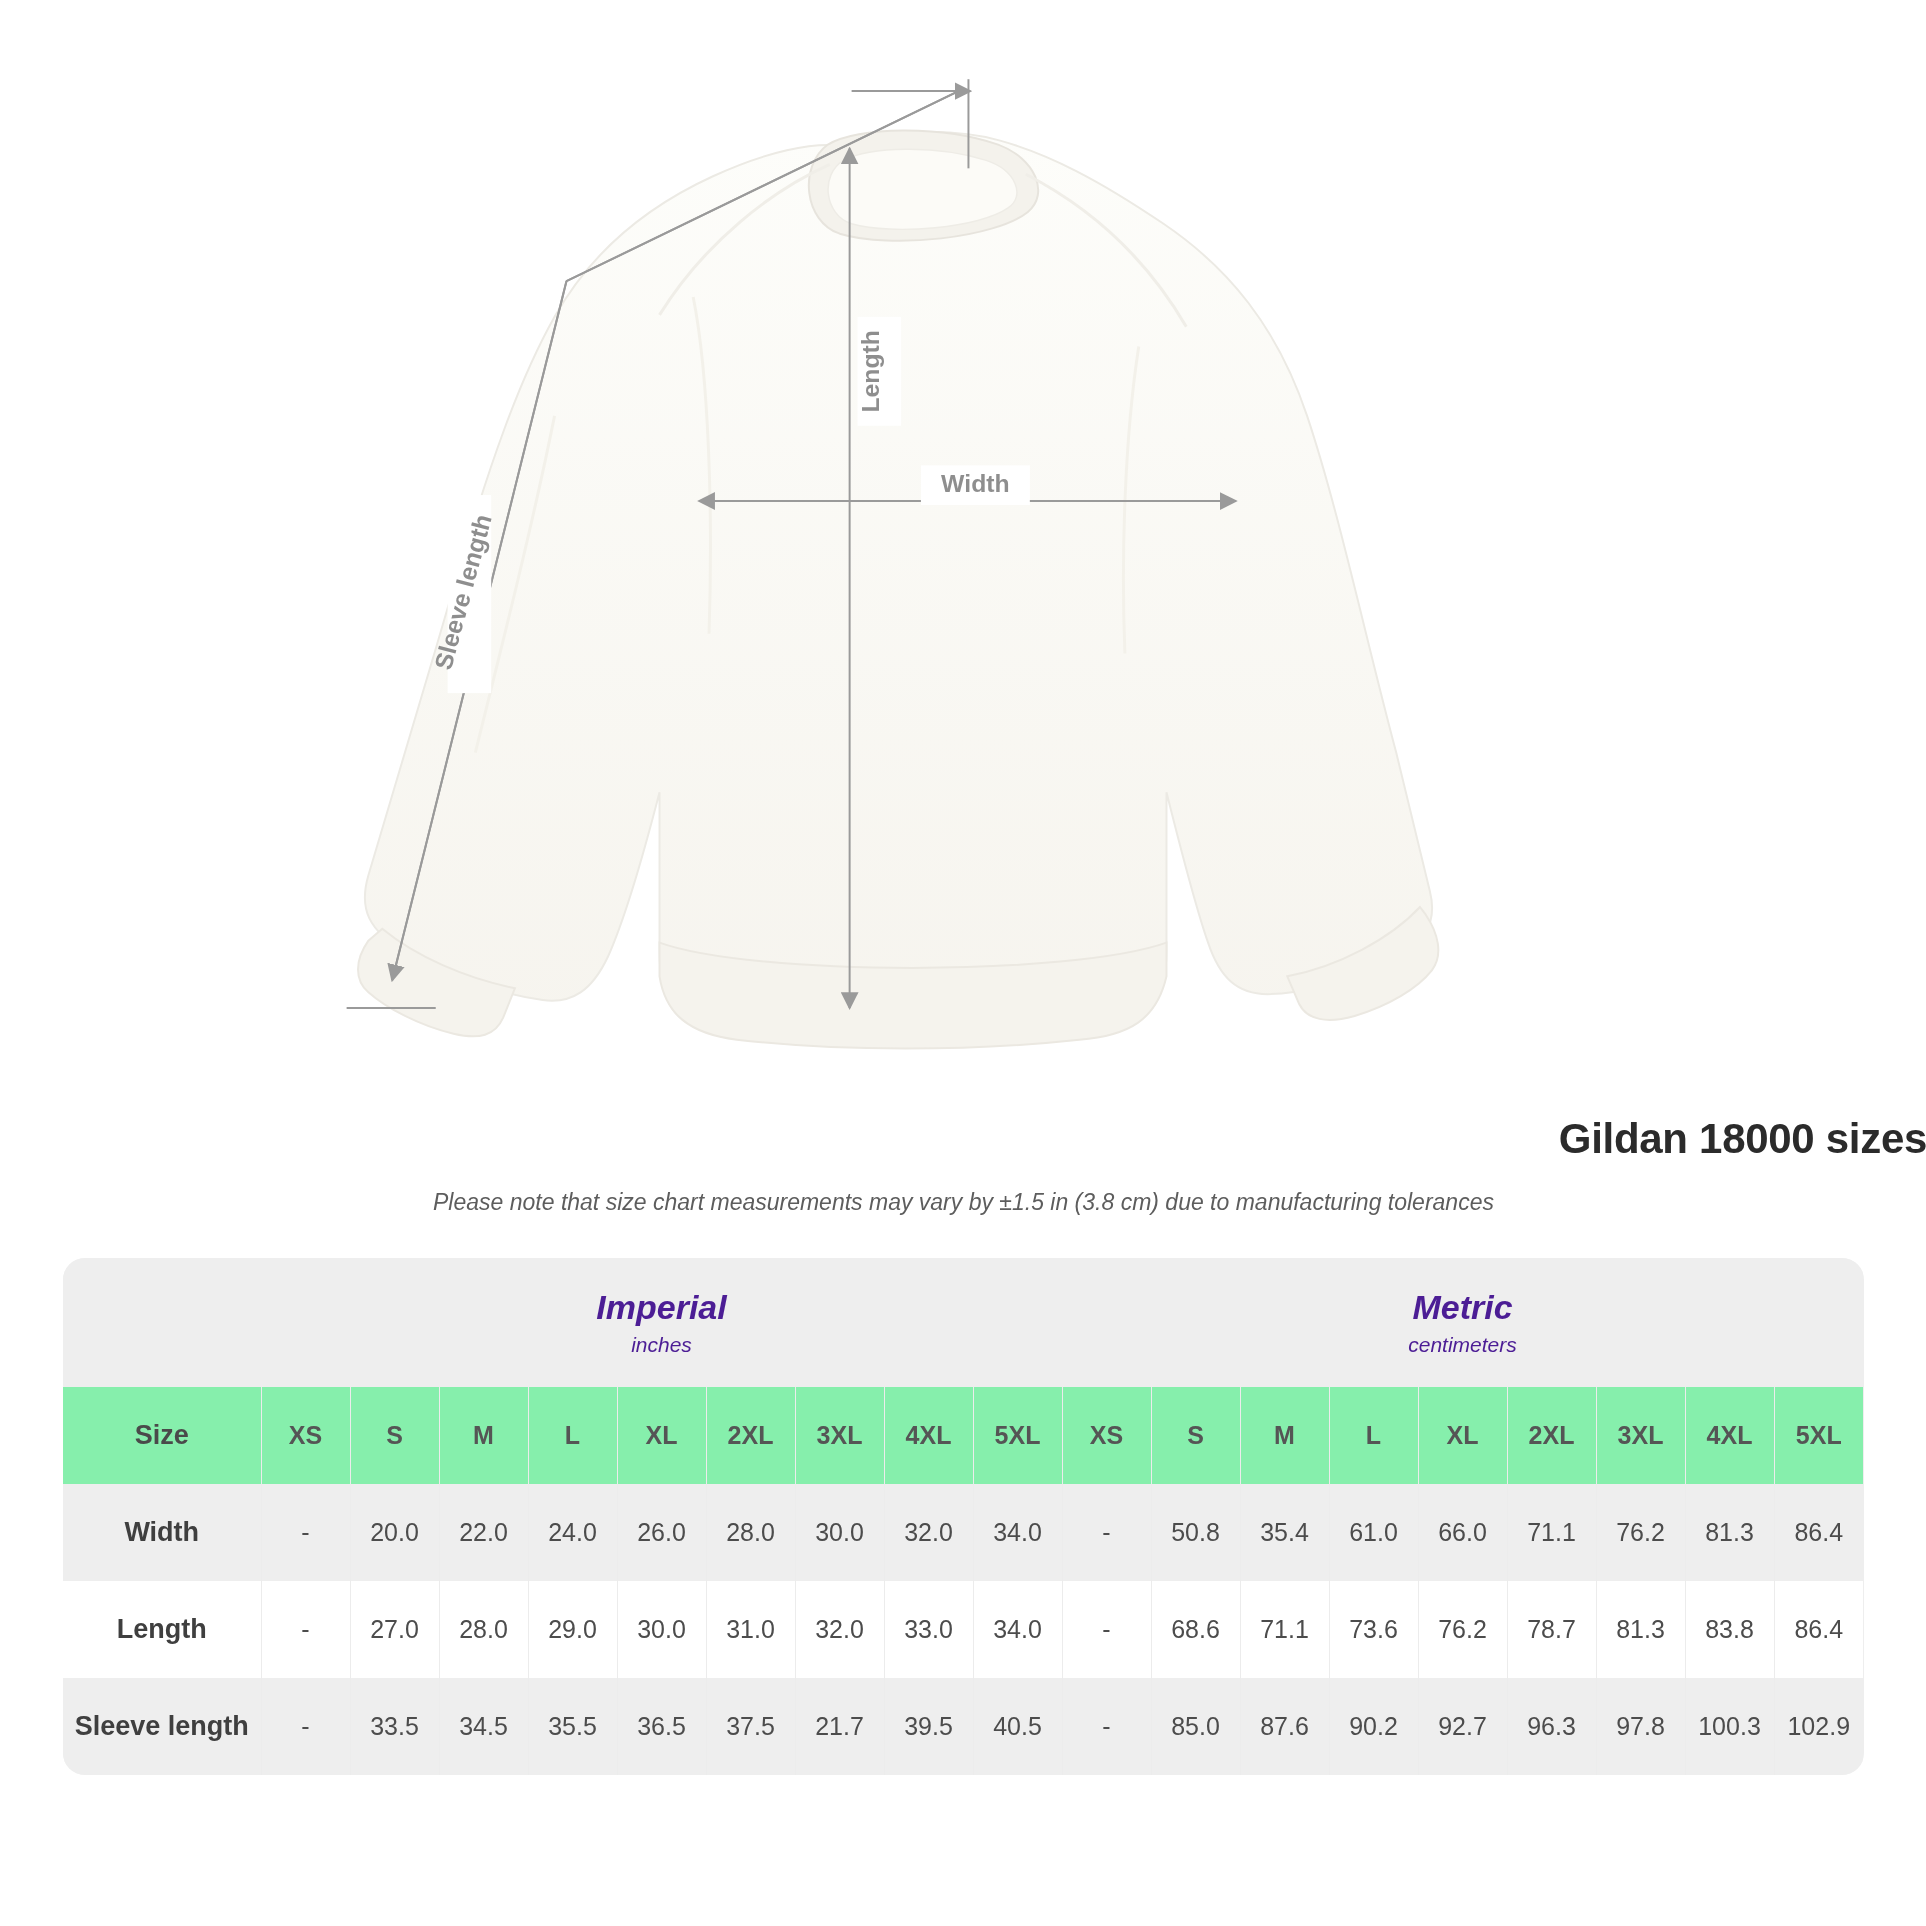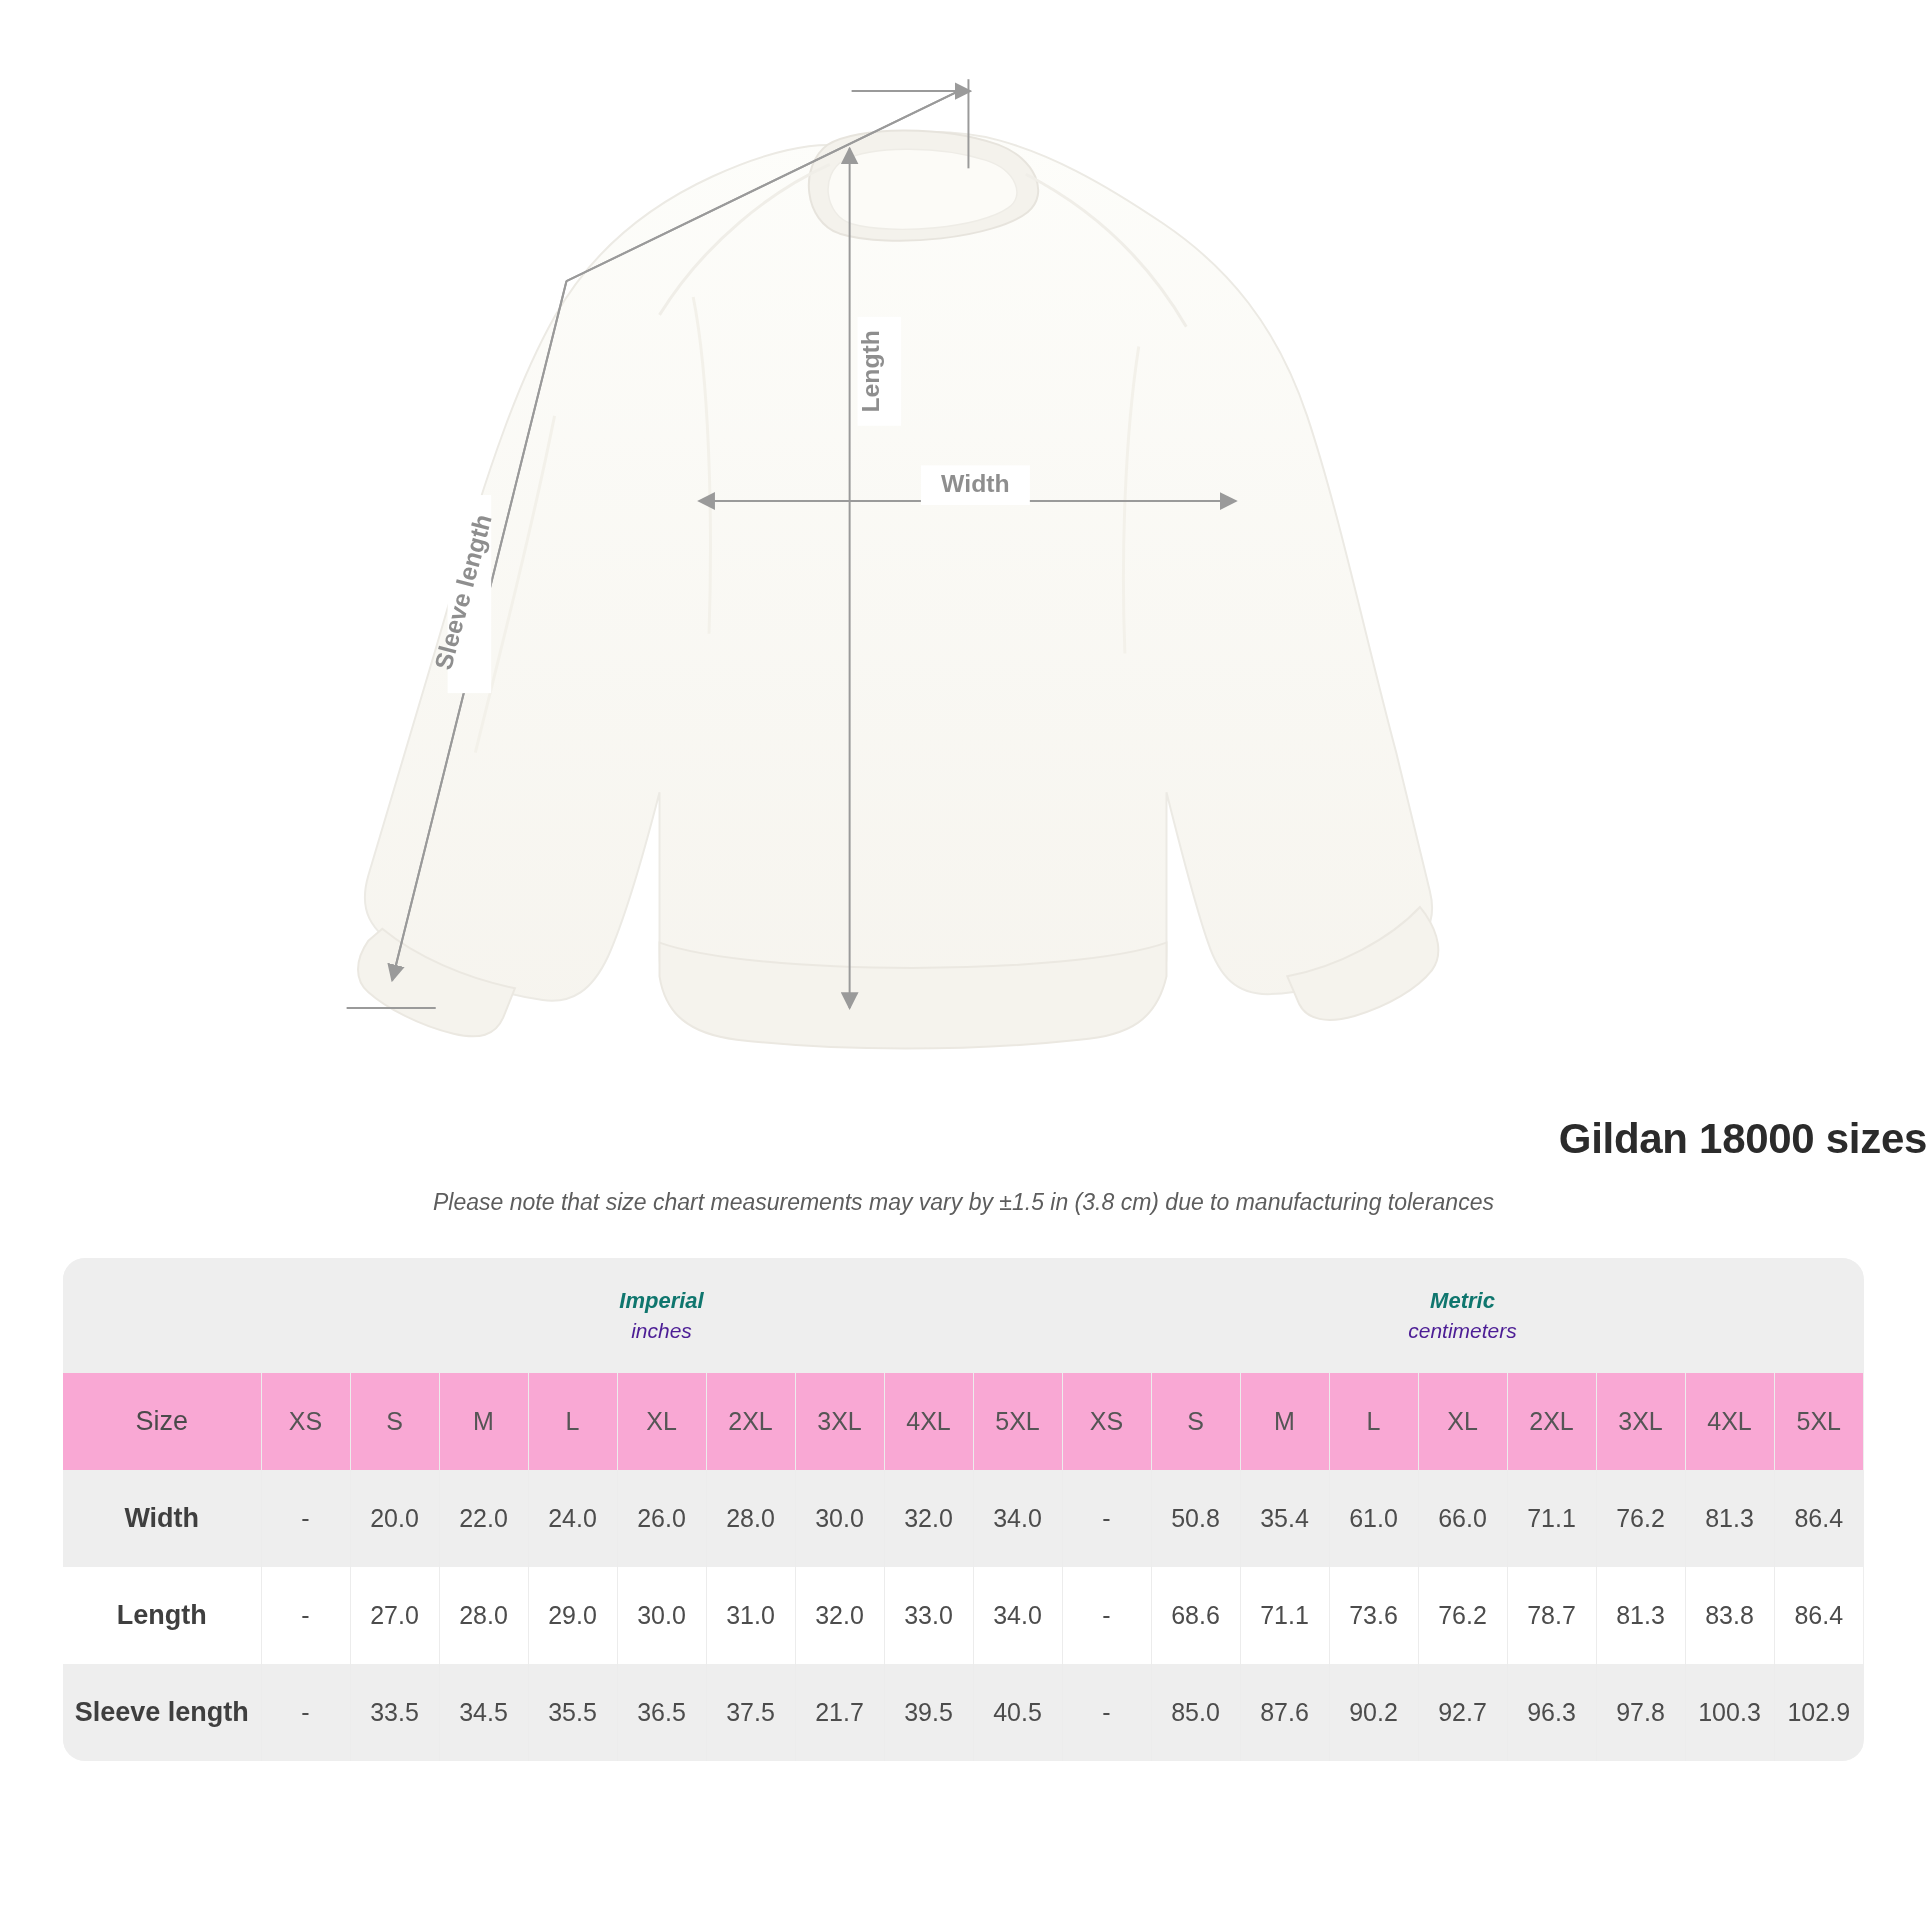--- a/index.html
+++ b/index.html
@@ -68,38 +68,38 @@
     text-align: center;
     vertical-align: middle;
   }
   
   .unit-row td {
     background: #eeeeee;
     padding: 30px 0 30px 0;
     border: none;
   }
   .unit-name {
-    font-size: 22px;
+    font-size: 34px;
     font-weight: bold;
     font-style: italic;
-    color: #0f766e;
+    color: #4c1d95;
     line-height: 1.15;
   }
   .unit-sub {
     font-size: 21px;
     font-style: italic;
     color: #4c1d95;
     padding-top: 6px;
   }
   
   .size-row td {
-    background: #f9a8d4;
+    background: #86efac;
     height: 95px;
     font-size: 25px;
-    font-weight: normal;
+    font-weight: bold;
     color: #555555;
     border-right: 1px solid #ececec;
   }
   .size-row td:last-child { border-right: none; }
   .size-row td.rowlabel {
     font-size: 27px;
     color: #4a4a4a;
   }
   
   .data-row td {

